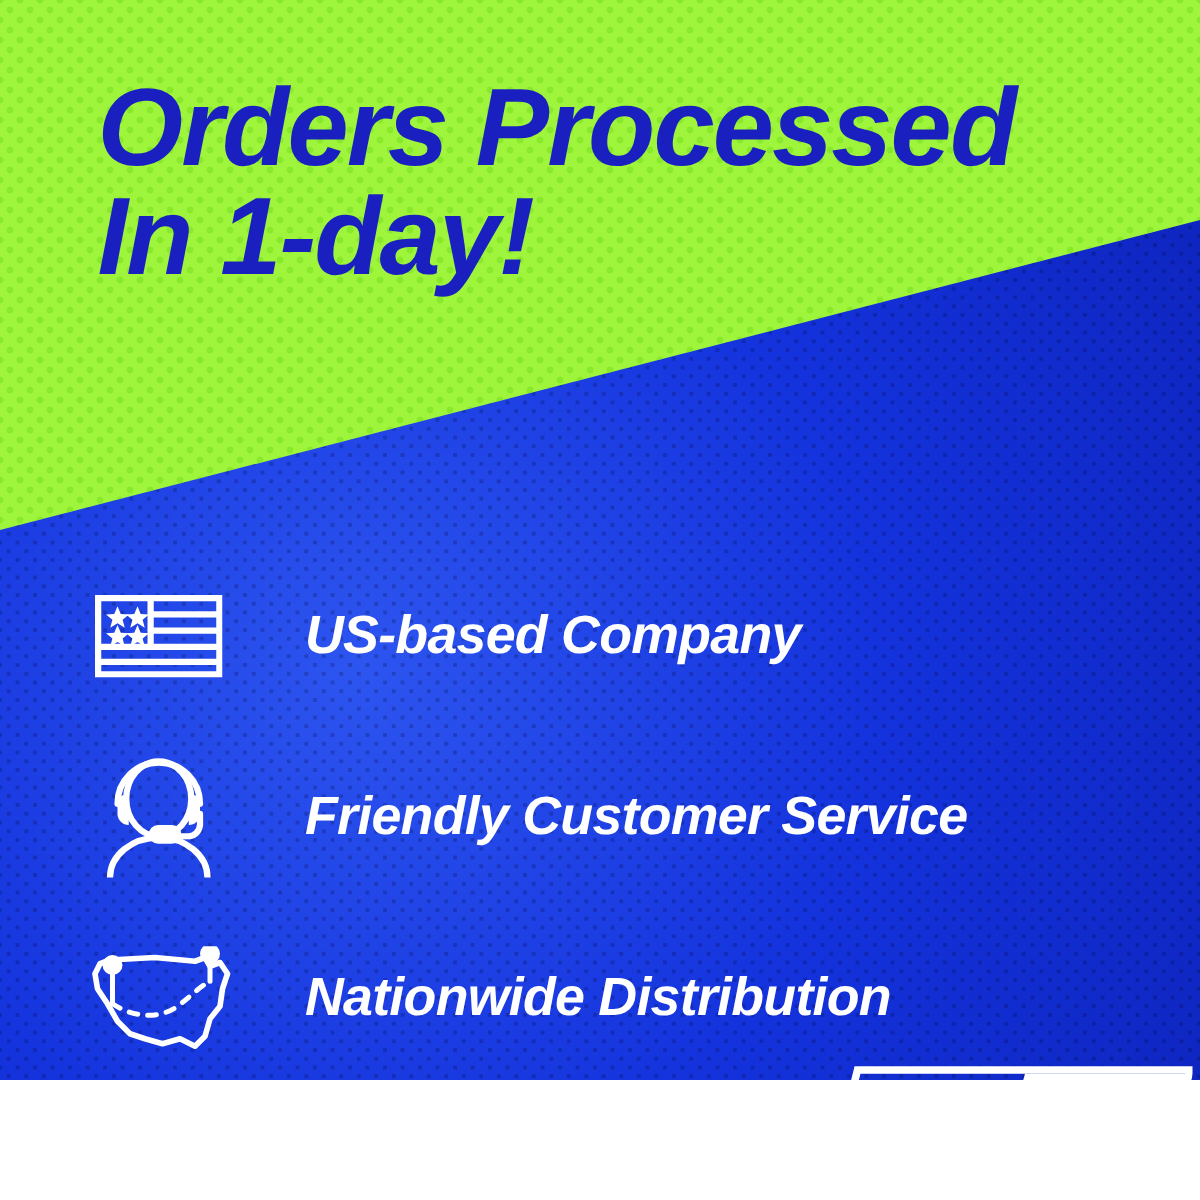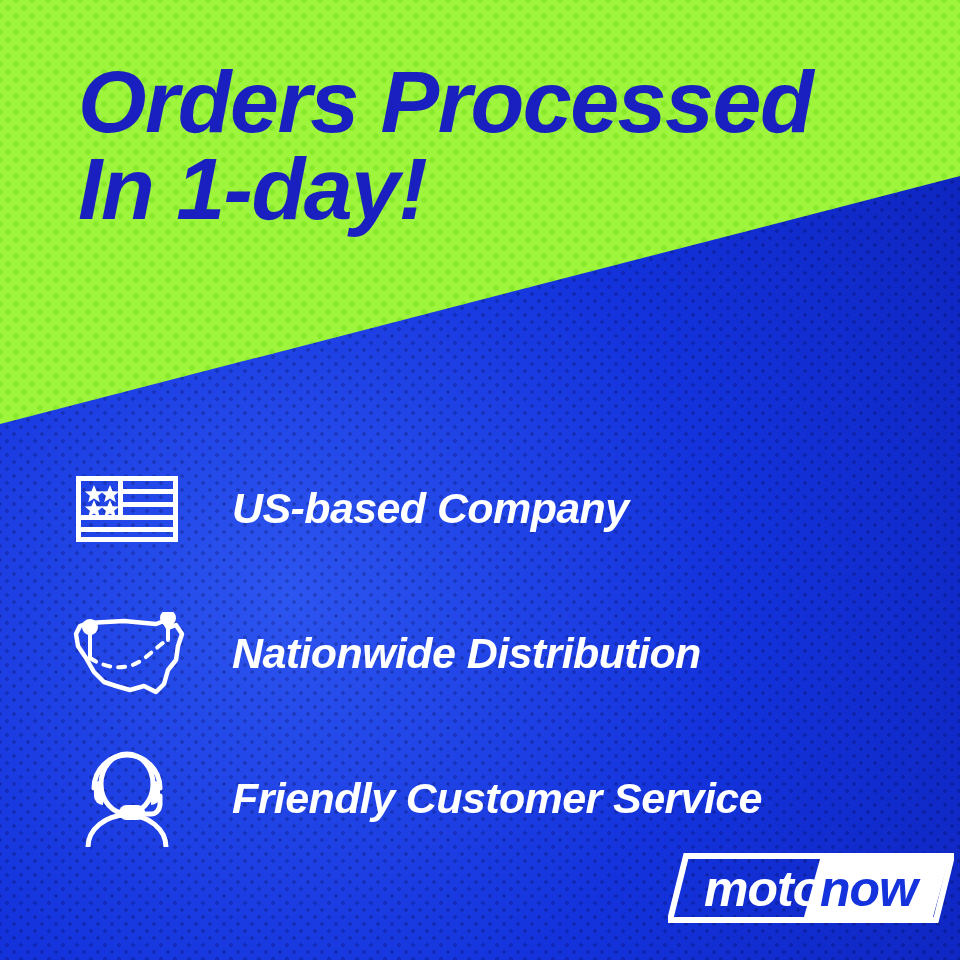--- a/index.html
+++ b/index.html
@@ -3,21 +3,21 @@
 <meta charset="utf-8">
 <style>
   html, body {
     margin: 0;
     padding: 0;
     background: #ffffff;
   }
   #banner {
     position: relative;
     width: 960px;
-    height: 960px;
+    height: 864px;
     overflow: hidden;
     font-family: "Liberation Sans", "DejaVu Sans", sans-serif;
     background: #1433dd;
   }
 
   
   .bg-blue {
     position: absolute;
     inset: 0;
     background:
@@ -89,21 +89,21 @@
     justify-content: center;
     margin-left: 52px;
   }
   .feature-icon svg { display: block; }
   .feature-label {
     color: #ffffff;
     font-size: 43px;
     font-weight: 700;
     font-style: italic;
     letter-spacing: -0.6px;
-    margin-left: 30px;
+    margin-left: 42px;
     white-space: nowrap;
   }
 
   
   .logo {
     position: absolute;
     left: 668px;
     top: 852px;
     width: 286px;
     height: 72px;
@@ -140,47 +140,47 @@
             <polygon points="18,24 20.6,30.2 27.2,30.6 22.1,34.8 23.8,41.2 18,37.6 12.2,41.2 13.9,34.8 8.8,30.6 15.4,30.2"></polygon>
             <polygon points="34,24 36.6,30.2 43.2,30.6 38.1,34.8 39.8,41.2 34,37.6 28.2,41.2 29.9,34.8 24.8,30.6 31.4,30.2"></polygon>
           </g>
         </svg>
       </div>
       <div class="feature-label">US-based Company</div>
     </div>
 
     <div class="feature-row">
       <div class="feature-icon">
+        <svg width="106" height="96" viewBox="0 0 106 96" fill="none" stroke="#ffffff" stroke-width="5" stroke-linecap="round" stroke-linejoin="round">
+          <ellipse cx="53" cy="33" rx="26" ry="30"></ellipse>
+          <path d="M20 37 A33 33 0 0 1 86 37"></path>
+          <path d="M20 33 L20 45 A9 9 0 0 0 29 54 L29 30 A9 9 0 0 0 20 33 Z" fill="#ffffff" stroke="none"></path>
+          <path d="M86 33 L86 45 A9 9 0 0 1 77 54 L77 30 A9 9 0 0 1 86 33 Z" fill="#ffffff" stroke="none"></path>
+          <path d="M86 45 L86 54 A9 10 0 0 1 77 63 L68 63"></path>
+          <rect x="45" y="54" width="26" height="15" rx="7.5" fill="#ffffff" stroke="none"></rect>
+          <path d="M14 96 A39 32 0 0 1 92 96"></path>
+        </svg>
+      </div>
+      <div class="feature-label">Friendly Customer Service</div>
+    </div>
+
+    <div class="feature-row">
+      <div class="feature-icon">
         <svg width="126" height="84" viewBox="0 0 126 84" fill="none">
           <path d="M16 14 L24 11 L60 9 L92 12 L100 9 L104 16 L112 13 L118 22 L114 34
                    L112 48 L104 58 L100 72 L92 80 L80 74 L66 78 L52 74 L40 70
                    L30 60 L22 46 L14 34 L12 22 Z" stroke="#ffffff" stroke-width="4.5" stroke-linejoin="round" fill="none"></path>
           <path d="M26 46 C44 58, 64 58, 78 48 C90 39, 96 32, 104 28" stroke="#ffffff" stroke-width="4" stroke-linecap="round" stroke-dasharray="7 8" fill="none"></path>
           <line x1="26" y1="46" x2="26" y2="18" stroke="#ffffff" stroke-width="4" stroke-linecap="round"></line>
           <circle cx="26" cy="15" r="8" fill="#ffffff"></circle>
           <line x1="104" y1="28" x2="104" y2="8" stroke="#ffffff" stroke-width="4" stroke-linecap="round"></line>
           <circle cx="104" cy="6" r="8" fill="#ffffff"></circle>
         </svg>
       </div>
       <div class="feature-label">Nationwide Distribution</div>
-    </div>
-
-    <div class="feature-row">
-      <div class="feature-icon">
-        <svg width="106" height="96" viewBox="0 0 106 96" fill="none" stroke="#ffffff" stroke-width="5" stroke-linecap="round" stroke-linejoin="round">
-          <ellipse cx="53" cy="33" rx="26" ry="30"></ellipse>
-          <path d="M20 37 A33 33 0 0 1 86 37"></path>
-          <path d="M20 33 L20 45 A9 9 0 0 0 29 54 L29 30 A9 9 0 0 0 20 33 Z" fill="#ffffff" stroke="none"></path>
-          <path d="M86 33 L86 45 A9 9 0 0 1 77 54 L77 30 A9 9 0 0 1 86 33 Z" fill="#ffffff" stroke="none"></path>
-          <path d="M86 45 L86 54 A9 10 0 0 1 77 63 L68 63"></path>
-          <rect x="45" y="54" width="26" height="15" rx="7.5" fill="#ffffff" stroke="none"></rect>
-          <path d="M14 96 A39 32 0 0 1 92 96"></path>
-        </svg>
-      </div>
-      <div class="feature-label">Friendly Customer Service</div>
     </div>
 
   </div>
 
   <div class="logo">
     <svg width="286" height="72" viewBox="0 0 286 72">
 
       <polygon points="18,4 284,4 268,68 2,68" fill="none" stroke="#ffffff" stroke-width="6"></polygon>
 
       <polygon points="152,7 281,7 265,65 136,65" fill="#ffffff"></polygon>

